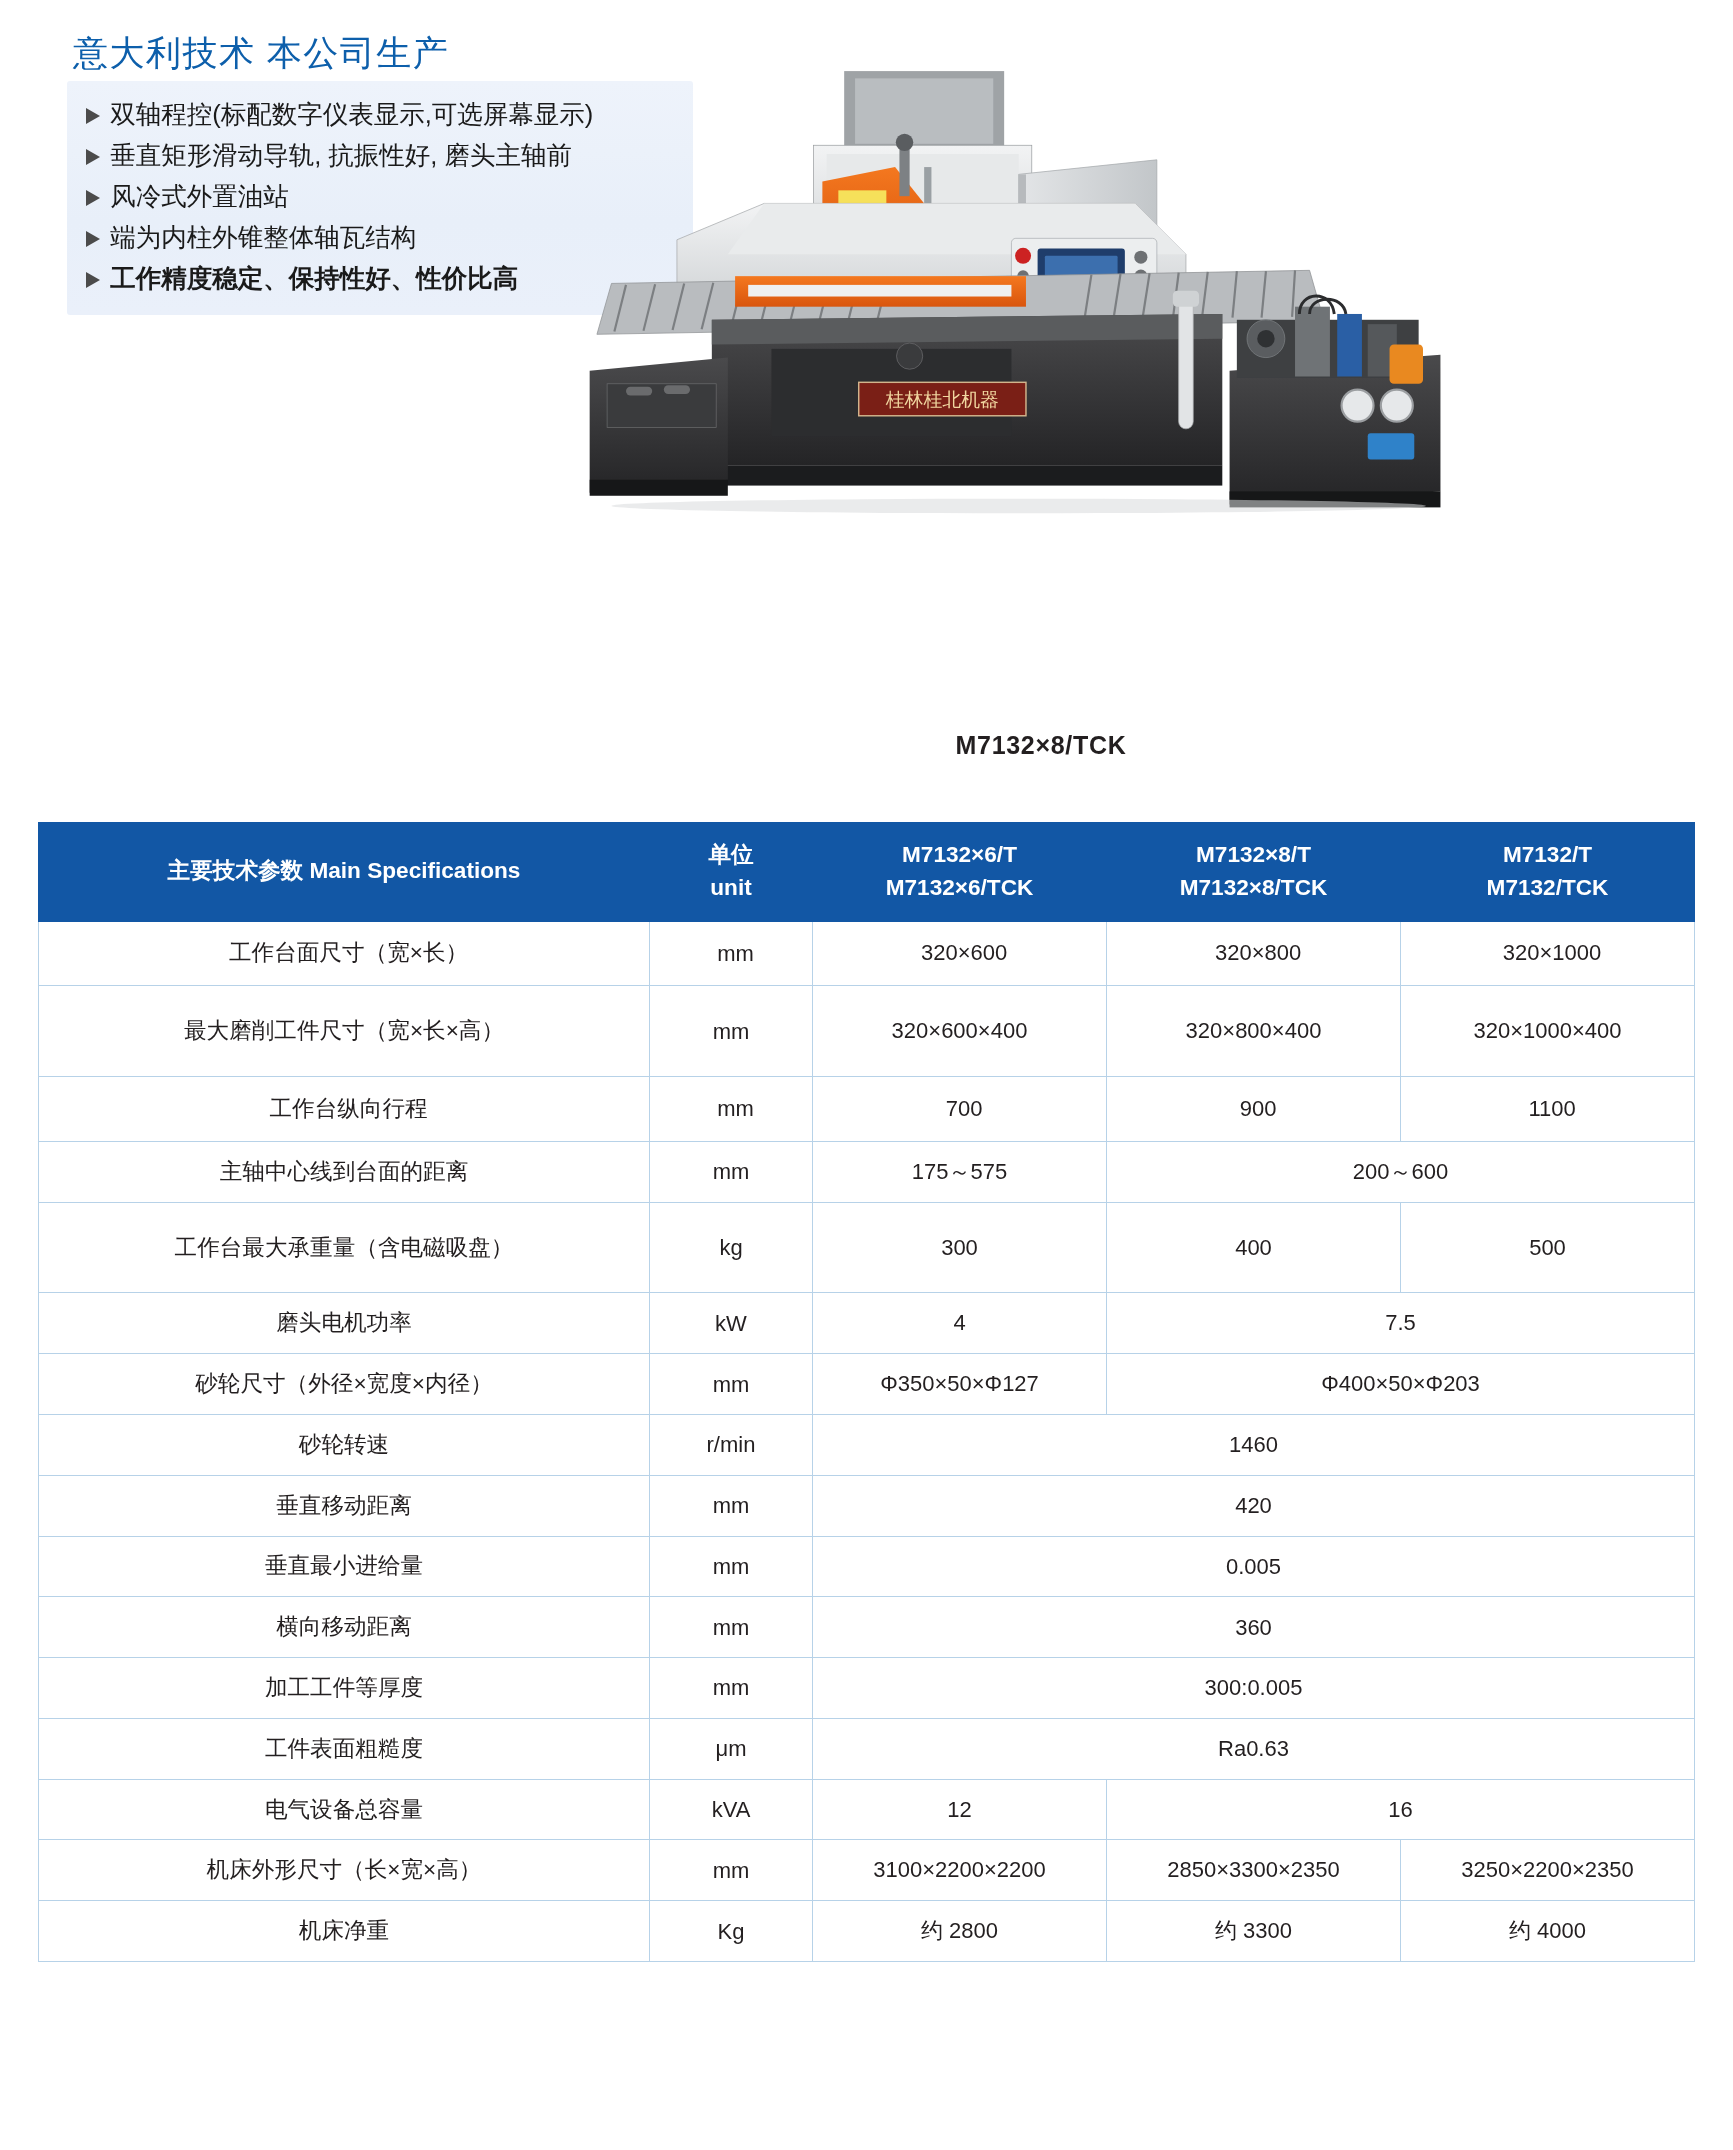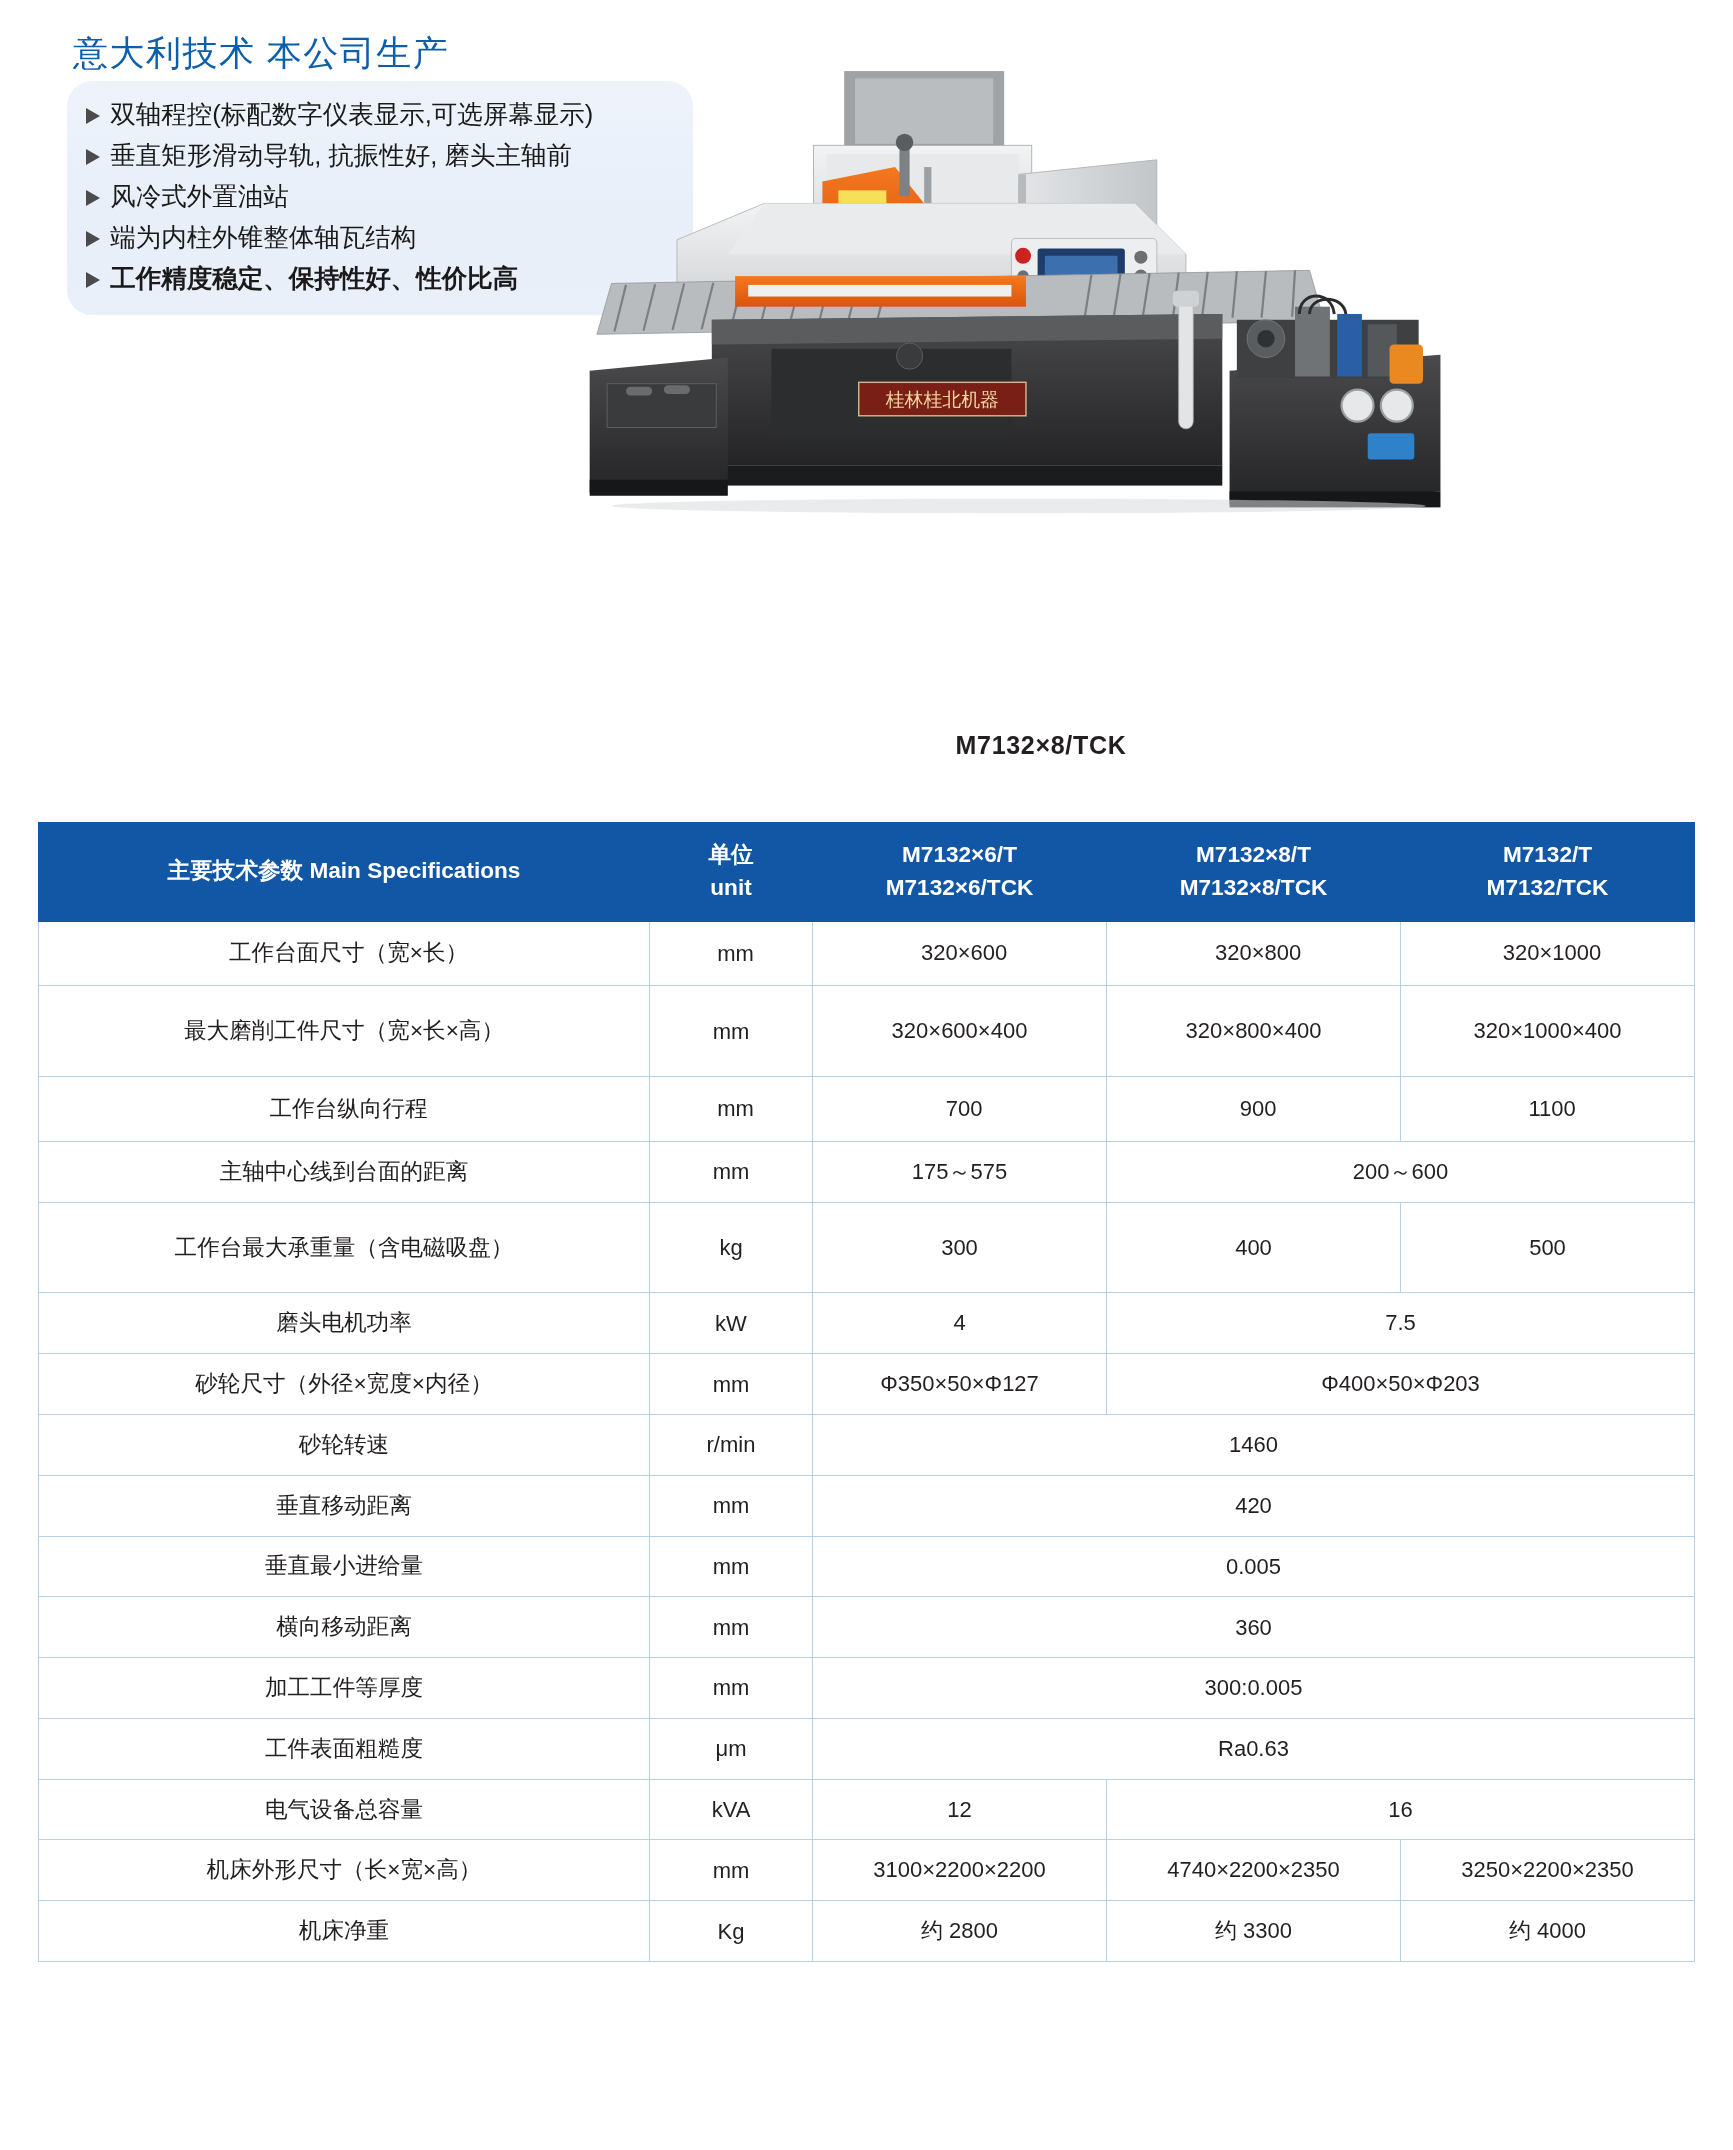--- a/index.html
+++ b/index.html
@@ -33,21 +33,21 @@
     font-weight: 500;
     white-space: nowrap;
   }
   .feature-box {
     position: absolute;
     left: 67px;
     top: 67px;
     width: 626px;
     padding: 14.6px 19px 19px 19px;
     background: linear-gradient(to bottom, #eef3fb 0%, #e8eff9 60%, #eaf0fa 100%);
-    border-radius: 25px;
+    border-radius: 3px;
     box-sizing: border-box;
   }
   .feature-item {
     display: flex;
     align-items: flex-start;
     font-size: 25.5px;
     line-height: 1.32;
     color: #1a1a1a;
     margin: 2.9px 0 7.3px 0;
     white-space: nowrap;
@@ -377,21 +377,21 @@
       <tr class="row-small">
         <td class="name-cell multi">电气设备总容量</td>
         <td class="unit-cell multi">kVA</td>
         <td>12</td>
         <td colspan="2">16</td>
       </tr>
       <tr class="row-small">
         <td class="name-cell multi">机床外形尺寸（长×宽×高）</td>
         <td class="unit-cell multi">mm</td>
         <td>3100×2200×2200</td>
-        <td>4740×2200×2350</td>
+        <td>2850×3300×2350</td>
         <td>3250×2200×2350</td>
       </tr>
       <tr class="row-small">
         <td class="name-cell multi">机床净重</td>
         <td class="unit-cell multi">Kg</td>
         <td>约 2800</td>
         <td>约 3300</td>
         <td>约 4000</td>
       </tr>
     </tbody>

